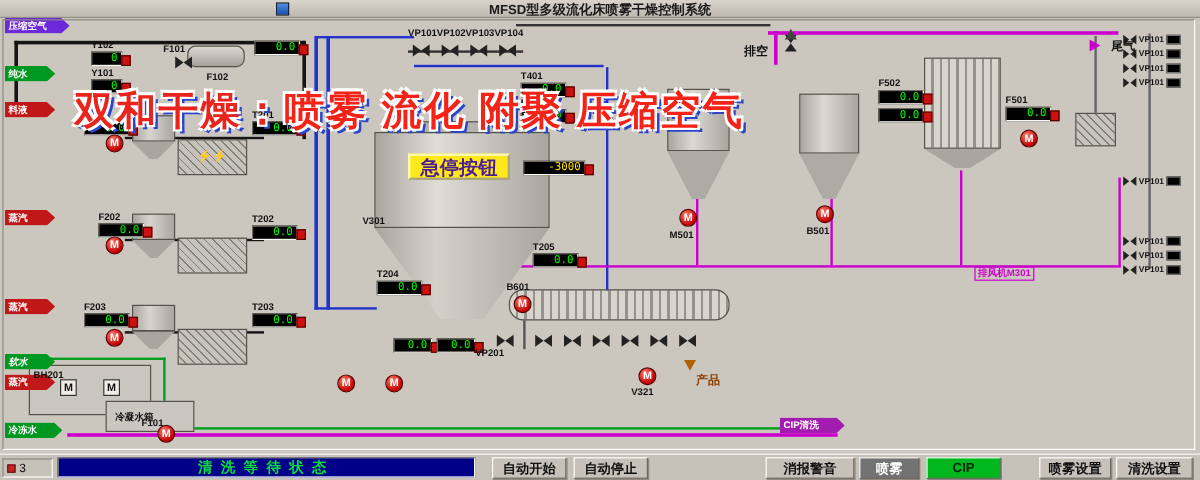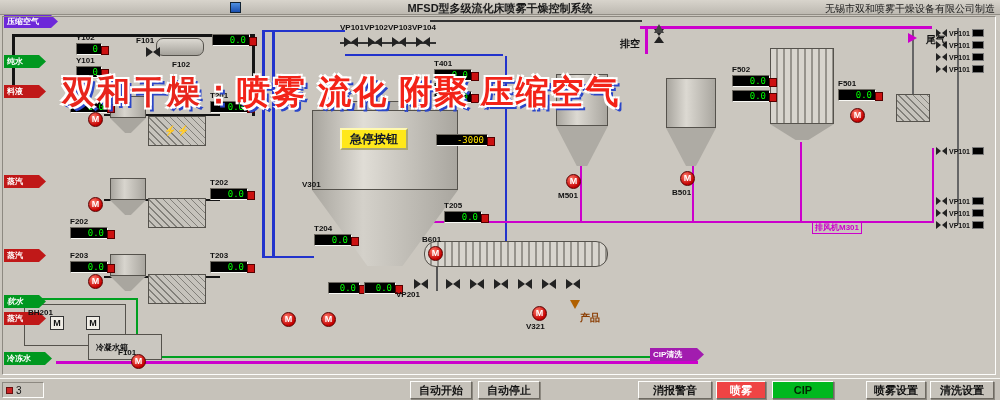--- a/index.html
+++ b/index.html
@@ -37,27 +37,27 @@
   .vsym::after{content:"";position:absolute;right:0;top:1px;border-top:4px solid transparent;border-bottom:4px solid transparent;border-right:5px solid #222}
   .rlabel{font-size:7px;font-weight:bold;color:#111;white-space:nowrap}
   .rbox{width:12px;height:8px;background:#000;border:1px solid #777;flex:0 0 auto}
   .inlet{position:absolute;z-index:3;height:13px;line-height:13px;color:#fff;font-size:8px;font-weight:bold;padding:0 9px 0 3px;clip-path:polygon(0 0,calc(100% - 7px) 0,100% 50%,calc(100% - 7px) 100%,0 100%);white-space:nowrap}
   .flowlabel{position:absolute;z-index:3;font-size:10px;font-weight:bold;white-space:nowrap;line-height:11px}
   .flowlabel.boxed{border:1px solid currentColor;padding:0 2px;font-size:8px;line-height:10px}
   .tri{position:absolute;z-index:3;width:0;height:0;--tc:#333}
   .tri-right{border-top:5px solid transparent;border-bottom:5px solid transparent;border-left:9px solid var(--tc)}
   .tri-down{border-left:5px solid transparent;border-right:5px solid transparent;border-top:9px solid var(--tc)}
   .tri-up{border-left:5px solid transparent;border-right:5px solid transparent;border-bottom:9px solid var(--tc)}
-  #estop{position:absolute;left:340px;top:128px;width:68px;height:22px;z-index:5;background:#ffe81a;border:2px outset #fff9b0;font-family:inherit;font-size:12px;font-weight:bold;color:#0f172a}
+  #estop{position:absolute;left:340px;top:128px;width:85px;height:22px;z-index:5;background:#ffe81a;border:2px outset #fff9b0;font-family:inherit;font-size:16px;font-weight:bold;color:#4c1d95}
   #statusbar{position:absolute;left:0;top:378px;width:1000px;height:22px;background:#c6c2ba;border-top:1px solid #f8f8f4;z-index:30}
   #counterbox{position:absolute;left:2px;top:3px;width:42px;height:16px;border:1px solid;border-color:#8d8981 #fdfdfb #fdfdfb #8d8981;font-size:10px;color:#111;display:flex;align-items:center;gap:3px;padding:0 3px}
   #counter-icon{width:7px;height:7px;background:#cc2222;border:1px solid #661111}
   #statusmsg{position:absolute;left:48px;top:2px;width:348px;height:17px;background:#000088;border:1px solid;border-color:#8d8981 #fdfdfb #fdfdfb #8d8981;color:#00e23c;font-size:12px;font-weight:bold;letter-spacing:7px;text-align:center;line-height:15px}
   .hbtn{position:absolute;top:2px;height:18px;background:#c6c2ba;border:1px solid;border-color:#fdfdfb #6e6a62 #6e6a62 #fdfdfb;box-shadow:1px 1px 0 #8d8981;font-family:inherit;font-size:11px;font-weight:bold;color:#111;padding:0}
-  .hbtn.dark{background:#ef4444;color:#fff}
+  .hbtn.dark{background:#737373;color:#fff}
   .hbtn.green{background:#00b81e;color:#002800}
 </style>
 </head>
 <body>
 
 <div id="schematic">
 
   <div class="equip" style="left:156px;top:38px;width:48px;height:18px;border-radius:7px;background:linear-gradient(#dcd9d2,#a5a29b)"></div>
 
   <div class="equip" style="left:110px;top:96px;width:36px;height:22px;background:linear-gradient(90deg,#a9a69f,#d8d5ce 40%,#a9a69f)"></div>
@@ -141,21 +141,21 @@
       <div class="sbox" style="width: 38px;">0.0</div>
     </div>
     <div class="sensor" style="left: 70px; top: 92px;">
       <div class="slabel">F201</div>
       <div class="sbox" style="width: 38px;">0.0</div>
     </div>
     <div class="sensor" style="left: 210px; top: 92px;">
       <div class="slabel">T201</div>
       <div class="sbox" style="width: 38px;">0.0</div>
     </div>
-    <div class="sensor" style="left: 70px; top: 177px; margin-top: 41px;">
+    <div class="sensor" style="left: 82px; top: 177px;">
       <div class="slabel">F202</div>
       <div class="sbox" style="width: 38px;">0.0</div>
     </div>
     <div class="sensor" style="left: 210px; top: 179px;">
       <div class="slabel">T202</div>
       <div class="sbox" style="width: 38px;">0.0</div>
     </div>
     <div class="sensor" style="left: 70px; top: 252px;">
       <div class="slabel">F203</div>
       <div class="sbox" style="width: 38px;">0.0</div>
@@ -288,28 +288,28 @@
     <div class="flowlabel" style="left: 580px; top: 312px; color: rgb(138, 60, 0);">产品</div>
     <div class="tri tri-down" style="left: 570px; top: 300px; --tc: #b06000;"></div>
     <div class="flowlabel boxed" style="left: 812px; top: 222px; color: rgb(204, 0, 204);">排风机M301</div>
   </div>
 
 <div id="frame"></div>
 
 <div id="titlebar">
   <span id="title">MFSD型多级流化床喷雾干燥控制系统</span>
   <span id="app-icon"></span>
-  <span id="maker">无锡市双和喷雾干燥设备有限公司制造</span>
 </div>
 
 <div id="statusbar">
   <div id="counterbox">
     <span id="counter-icon"></span>
     <span>3</span>
   </div>
+  <div id="statusmsg">清洗等待状态</div>
 <button class="hbtn" style="left: 410px; width: 62px;">自动开始</button>
     <button class="hbtn" style="left: 478px; width: 62px;">自动停止</button>
     <button class="hbtn" style="left: 638px; width: 74px;">消报警音</button>
     <button class="hbtn dark" style="left: 716px; width: 50px;">喷雾</button>
     <button class="hbtn green" style="left: 772px; width: 62px;">CIP</button>
     <button class="hbtn" style="left: 866px; width: 60px;">喷雾设置</button>
     <button class="hbtn" style="left: 930px; width: 64px;">清洗设置</button>
   </div>
 
 </body></html>

